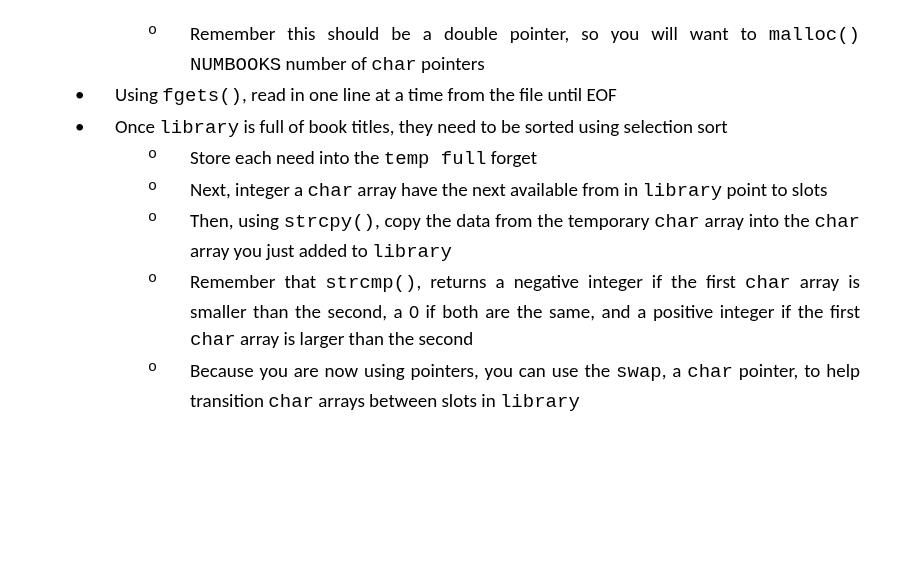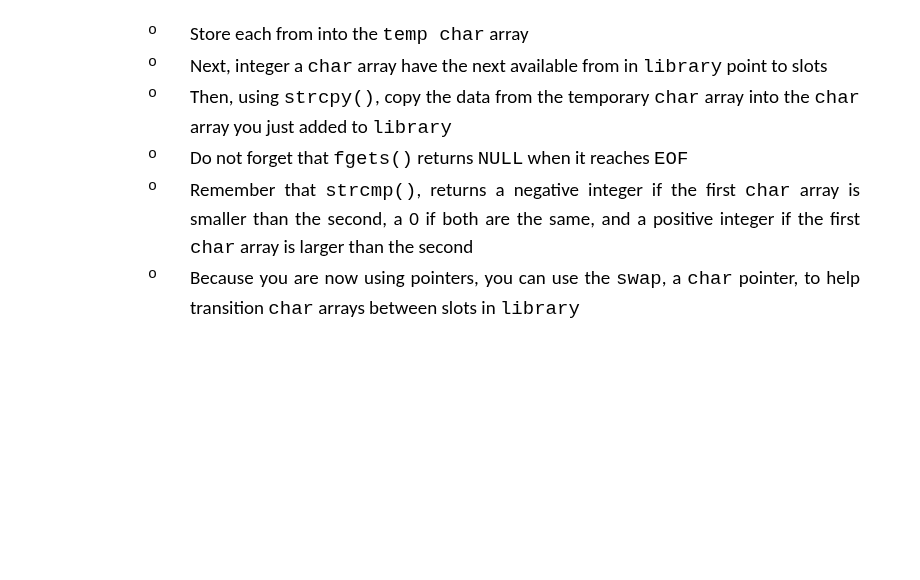--- a/index.html
+++ b/index.html
@@ -57,22 +57,28 @@
     }
     .line-segment {
       display: inline;
     }
   </style>
 </head>
 <body>
 
 <div id="doc-root">
     <ul class="level2">
-      <li><span class="line-segment">Store each from into the </span><span class="line-segment mono">temp char</span><span class="line-segment"> array</span></li>
+      <li><span class="line-segment">Remember this should be a double pointer, so you will want to </span><span class="line-segment mono">malloc()</span><span class="line-segment"> </span><span class="line-segment mono">NUMBOOKS</span><span class="line-segment"> number of </span><span class="line-segment mono">char</span><span class="line-segment"> pointers</span></li>
+    </ul>
+    <ul class="level1">
+      <li><span class="line-segment">Using </span><span class="line-segment mono">fgets()</span><span class="line-segment">, read in one line at a time from the file until EOF</span></li>
+      <li><span class="line-segment">Once </span><span class="line-segment mono">library</span><span class="line-segment"> is full of book titles, they need to be sorted using selection sort</span></li>
+    </ul>
+    <ul class="level2">
+      <li><span class="line-segment">Store each need into the </span><span class="line-segment mono">temp full</span><span class="line-segment"> forget</span></li>
       <li><span class="line-segment">Next, integer a </span><span class="line-segment mono">char</span><span class="line-segment"> array have the next available from in </span><span class="line-segment mono">library</span><span class="line-segment"> point to slots</span></li>
       <li><span class="line-segment">Then, using </span><span class="line-segment mono">strcpy()</span><span class="line-segment">, copy the data from the temporary </span><span class="line-segment mono">char</span><span class="line-segment"> array into the </span><span class="line-segment mono">char</span><span class="line-segment"> array you just added to </span><span class="line-segment mono">library</span></li>
-      <li><span class="line-segment">Do not forget that </span><span class="line-segment mono">fgets()</span><span class="line-segment"> returns </span><span class="line-segment mono">NULL</span><span class="line-segment"> when it reaches </span><span class="line-segment mono">EOF</span></li>
     </ul>
     <ul class="level2">
       <li><span class="line-segment">Remember that </span><span class="line-segment mono">strcmp()</span><span class="line-segment">, returns a negative integer if the first </span><span class="line-segment mono">char</span><span class="line-segment"> array is smaller than the second, a 0 if both are the same, and a positive integer if the first </span><span class="line-segment mono">char</span><span class="line-segment"> array is larger than the second</span></li>
       <li><span class="line-segment">Because you are now using pointers, you can use the </span><span class="line-segment mono">swap</span><span class="line-segment">, a  </span><span class="line-segment mono">char</span><span class="line-segment"> pointer, to help transition </span><span class="line-segment mono">char</span><span class="line-segment"> arrays between slots in </span><span class="line-segment mono">library</span></li>
     </ul>
   </div>
 
 </body></html>

